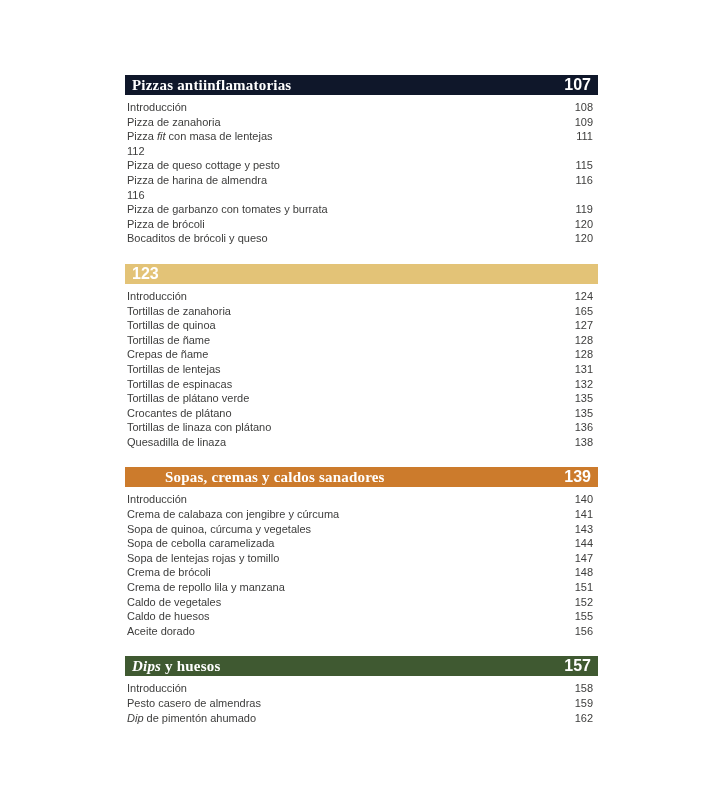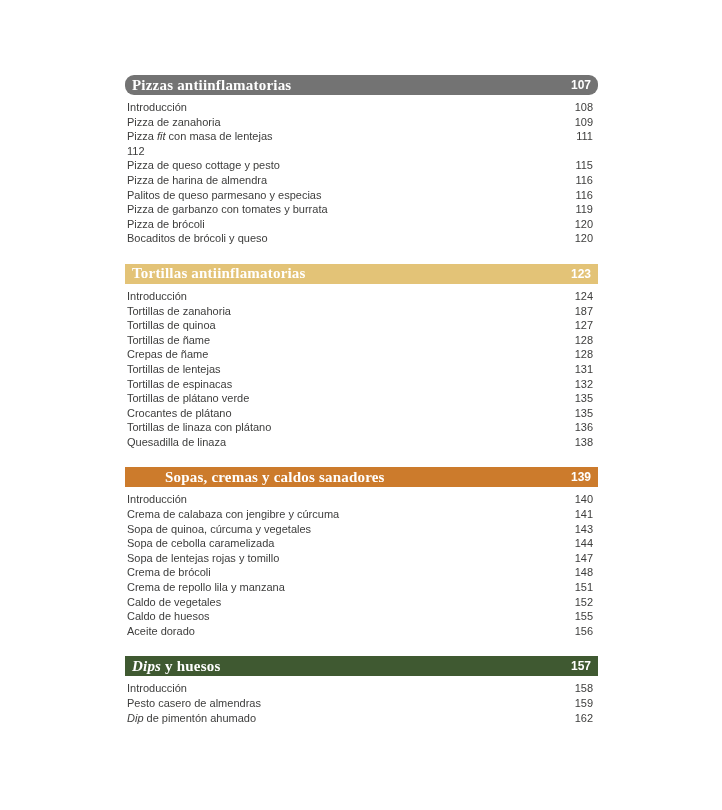--- a/index.html
+++ b/index.html
@@ -30,21 +30,21 @@
     font-weight: 700;
     font-size: 15px;
     color: #ffffff;
     letter-spacing: 0.2px;
     white-space: nowrap;
   }
   .bar-title .it { font-style: italic; }
   .bar-page {
     font-family: "Liberation Sans", sans-serif;
     font-weight: 700;
-    font-size: 12px;
+    font-size: 16px;
     color: #ffffff;
   }
   ul.items {
     list-style: none;
     margin: 0 0 18px 0;
     padding: 0;
   }
   ul.items li {
     display: flex;
     justify-content: space-between;
@@ -60,21 +60,21 @@
   }
   .entry-title .it { font-style: italic; }
   .entry-page { font-size: 11px; color: #3d3d3c; }
 </style>
 </head>
 <body>
 
 <main class="page">
   <div class="toc" id="toc-root">
       <section class="toc-section">
-        <header class="bar" style="background: #737373; border-radius: 9px;">
+        <header class="bar" style="background: #0f172a;">
           <span class="bar-title"><span>Pizzas antiinflamatorias</span></span>
           <span class="bar-page">107</span>
         </header>
         <ul class="items">
           <li>
             <span class="entry-title"><span>Introducción</span></span>
             <span class="entry-page">108</span>
           </li>
           <li>
             <span class="entry-title"><span>Pizza de zanahoria</span></span>
@@ -89,50 +89,48 @@
           </li>
           <li>
             <span class="entry-title"><span>Pizza de queso cottage y pesto</span></span>
             <span class="entry-page">115</span>
           </li>
           <li>
             <span class="entry-title"><span>Pizza de harina de almendra</span></span>
             <span class="entry-page">116</span>
           </li>
           <li>
-            <span class="entry-title"><span>Palitos de queso parmesano y especias</span></span>
             <span class="entry-page">116</span>
           </li>
           <li>
             <span class="entry-title"><span>Pizza de garbanzo con tomates y burrata</span></span>
             <span class="entry-page">119</span>
           </li>
           <li>
             <span class="entry-title"><span>Pizza de brócoli</span></span>
             <span class="entry-page">120</span>
           </li>
           <li>
             <span class="entry-title"><span>Bocaditos de brócoli y queso</span></span>
             <span class="entry-page">120</span>
           </li>
         </ul>
       </section>
       <section class="toc-section">
         <header class="bar" style="background: rgb(227, 195, 119);">
-          <span class="bar-title"><span>Tortillas antiinflamatorias</span></span>
           <span class="bar-page">123</span>
         </header>
         <ul class="items">
           <li>
             <span class="entry-title"><span>Introducción</span></span>
             <span class="entry-page">124</span>
           </li>
           <li>
             <span class="entry-title"><span>Tortillas de zanahoria</span></span>
-            <span class="entry-page">187</span>
+            <span class="entry-page">165</span>
           </li>
           <li>
             <span class="entry-title"><span>Tortillas de quinoa</span></span>
             <span class="entry-page">127</span>
           </li>
           <li>
             <span class="entry-title"><span>Tortillas de ñame</span></span>
             <span class="entry-page">128</span>
           </li>
           <li>

